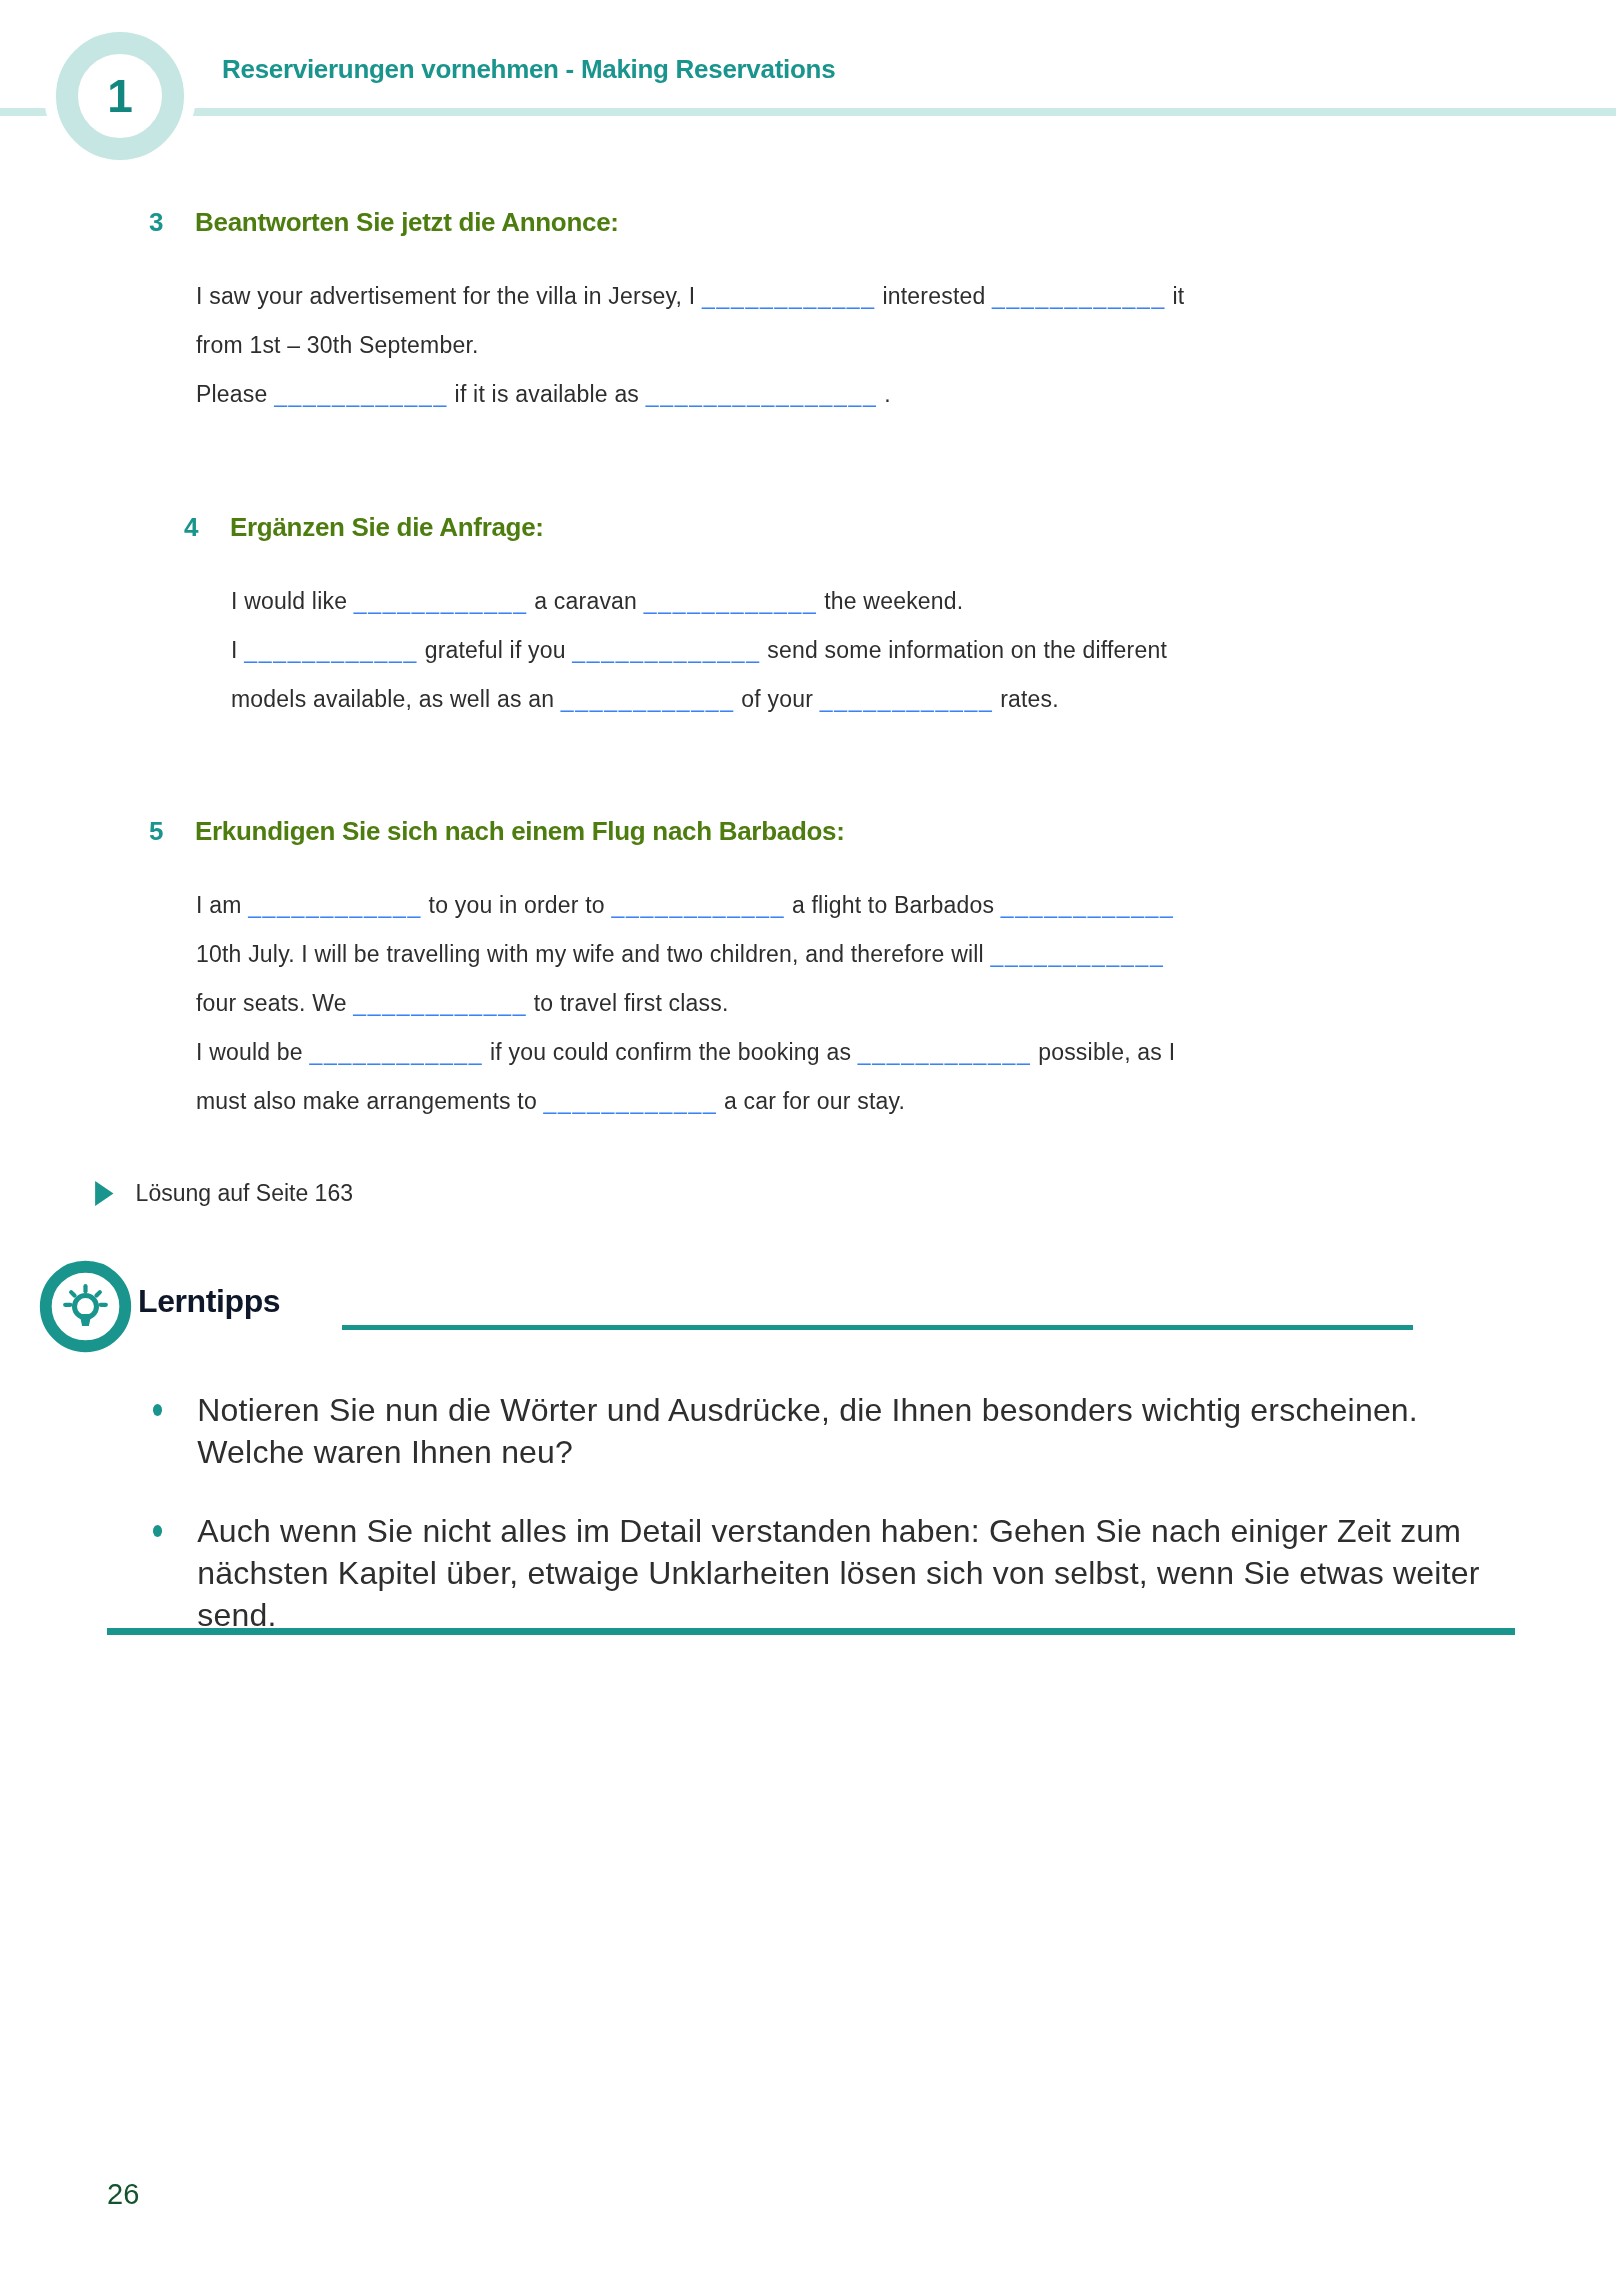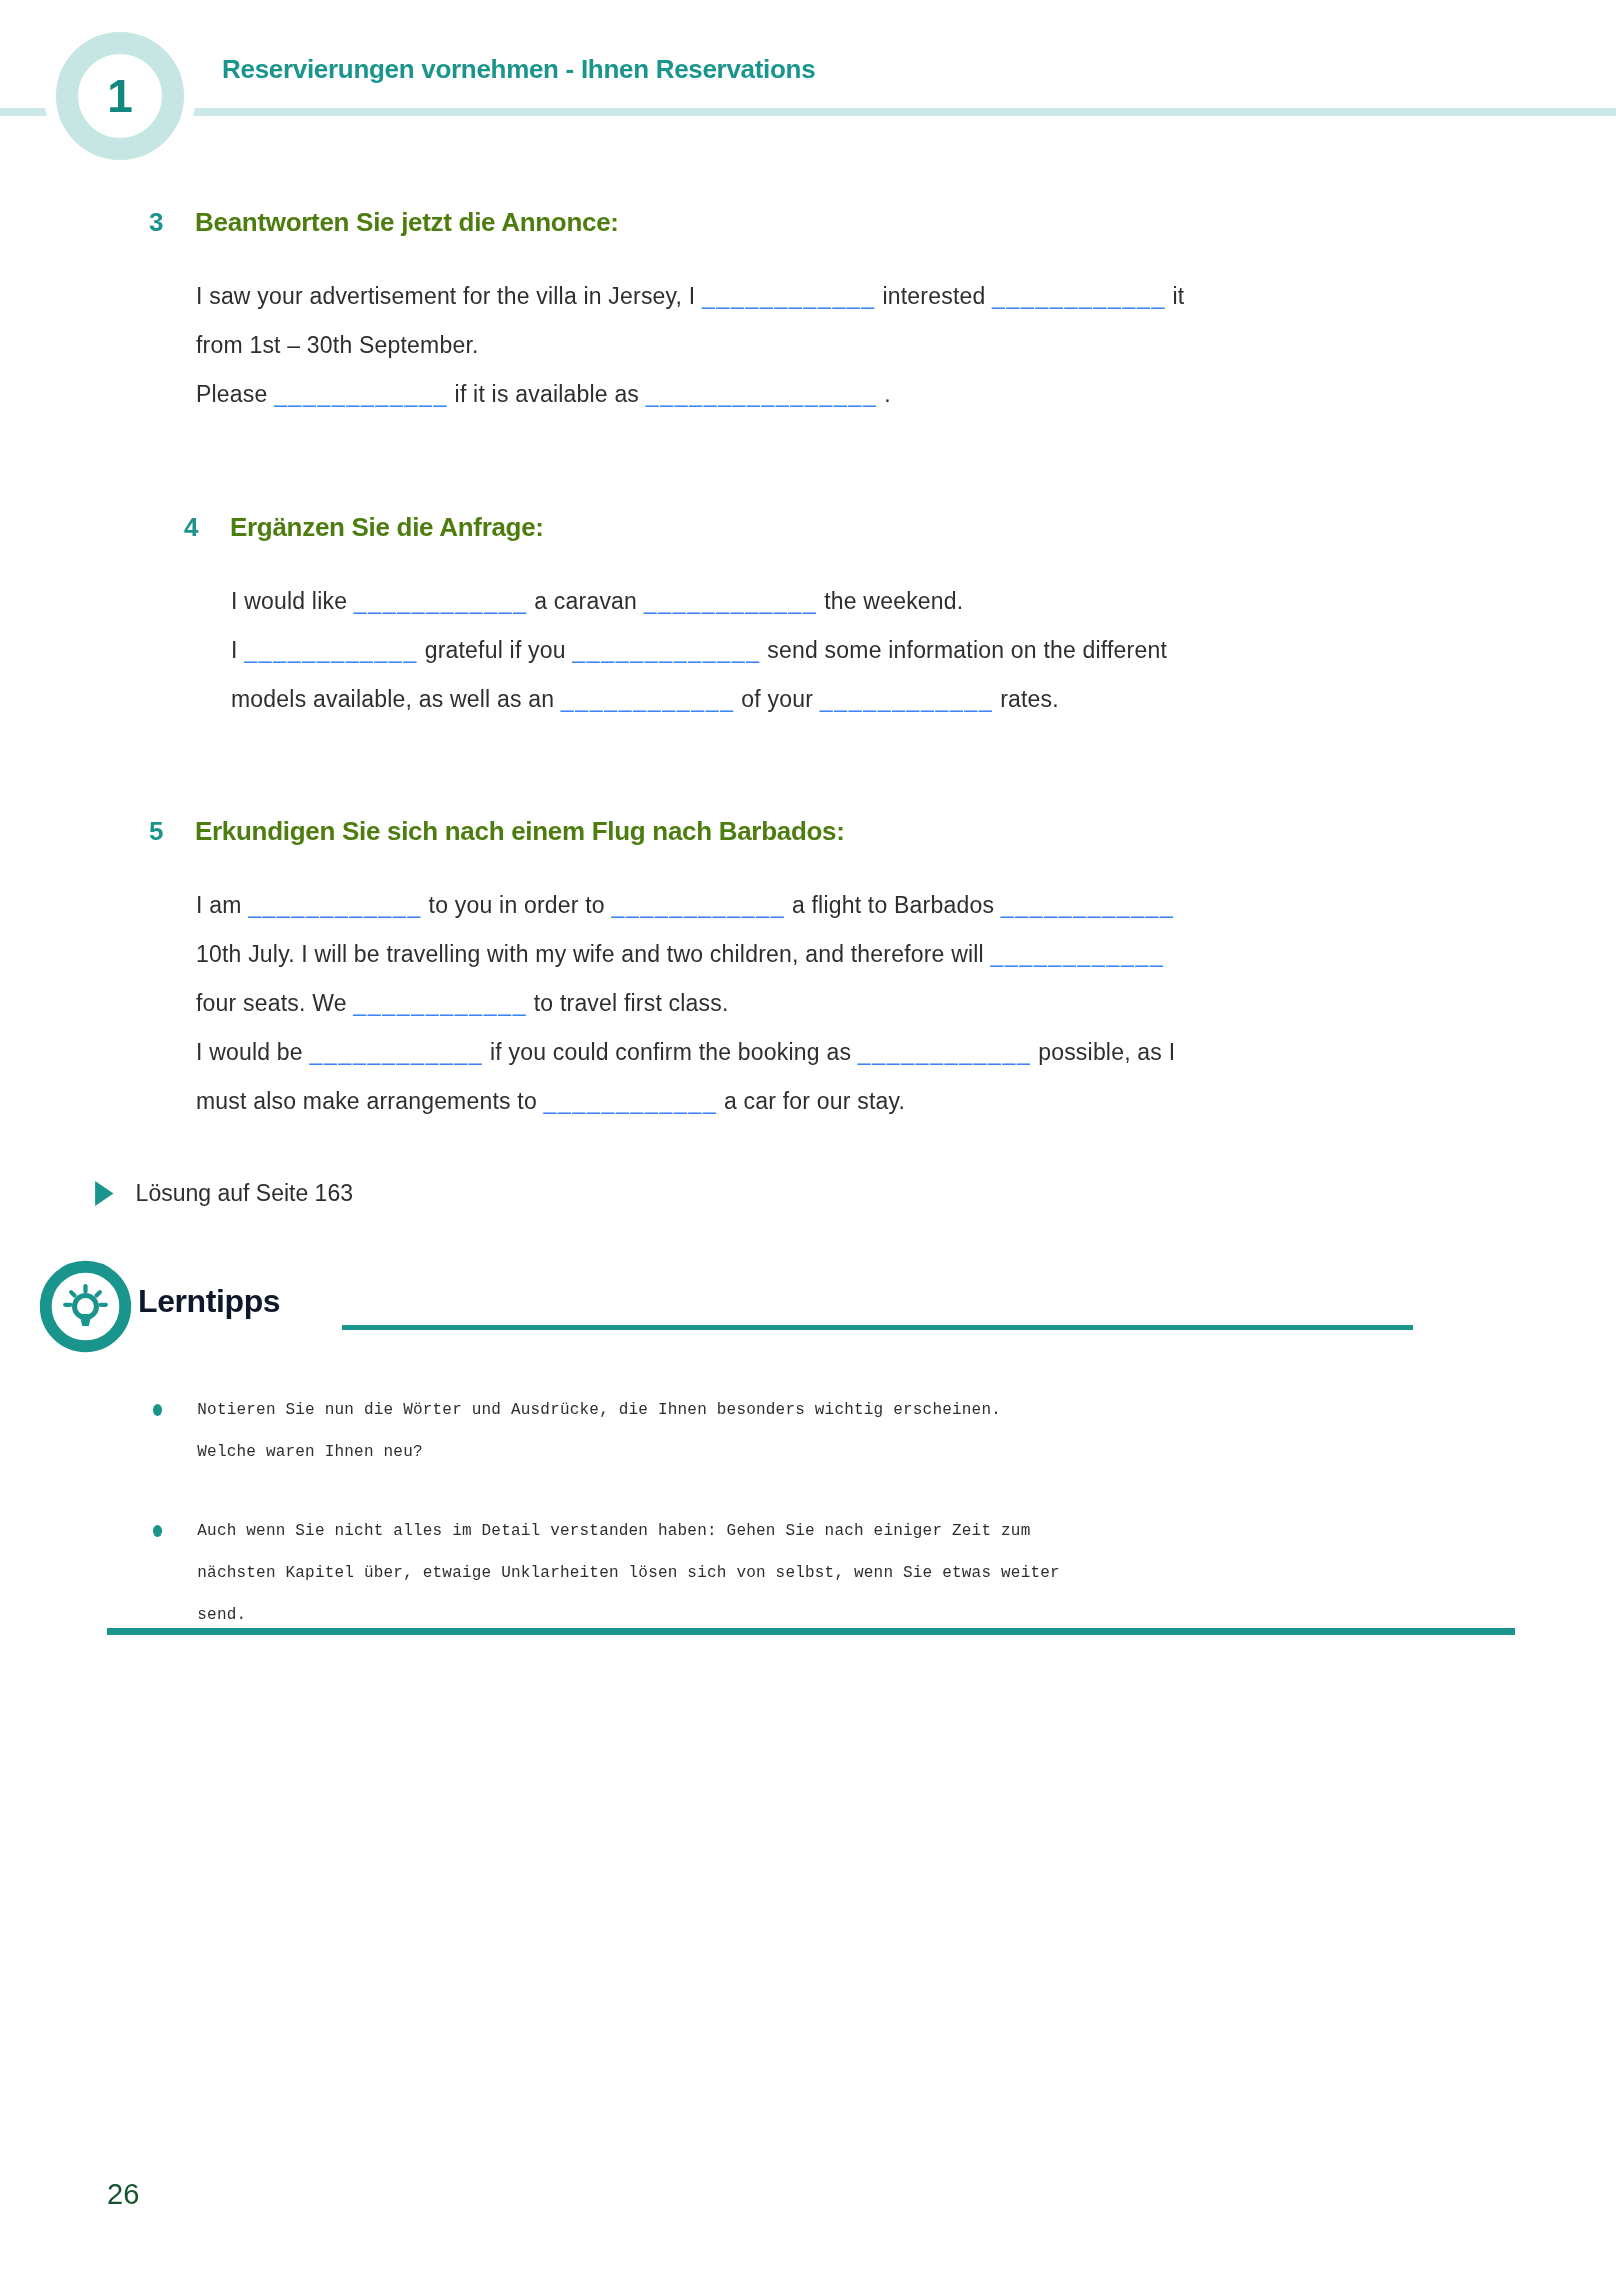--- a/index.html
+++ b/index.html
@@ -72,21 +72,21 @@
     position:absolute;left:342px;top:1325px;width:1071px;height:5px;
     background:#1a958d;
   }
   #bullets{position:absolute;left:153px;top:1389px;width:1283px;}
   .bullet{display:flex;margin-bottom:37px;}
   .bullet-dot{
     flex:0 0 auto;width:9.3px;height:11.8px;border-radius:50%;
     background:#1a958d;margin-top:15px;margin-right:35px;
   }
   .bullet-line{
-    font-size:16px;line-height:42px;color:#2e2e2e;white-space:nowrap;letter-spacing:0.2px;font-family:Liberation Mono, monospace;
+    font-size:32px;line-height:42px;color:#2e2e2e;white-space:nowrap;letter-spacing:0.2px;
   }
   
   .bottom-rule{
     position:absolute;left:107px;top:1628px;width:1408px;height:6.8px;
     background:#1a958d;
   }
   .page-number{
     position:absolute;left:107px;top:2178px;
     font-size:29px;color:#14532d;
   }
@@ -95,21 +95,21 @@
 <body>
 
 <div class="page">
 
   <div class="header-rule"></div>
 
   <div class="chapter-badge">
     <span>1</span>
   </div>
 
-  <div class="chapter-title">Reservierungen vornehmen - Ihnen Reservations</div>
+  <div class="chapter-title">Reservierungen vornehmen - Making Reservations</div>
 
   <div id="exercises">
       <section class="exercise">
         <div class="ex-head"><span class="ex-num">3</span><span class="ex-title">Beantworten Sie jetzt die Annonce:</span></div>
         <div class="ex-body">
           <div class="ex-line">I saw your advertisement for the villa in Jersey, I <span class="blank">____________</span> interested <span class="blank">____________</span> it</div>
           <div class="ex-line">from 1st – 30th September.</div>
           <div class="ex-line">Please <span class="blank">____________</span> if it is available as <span class="blank">________________</span> .</div>
         </div>
       </section>

